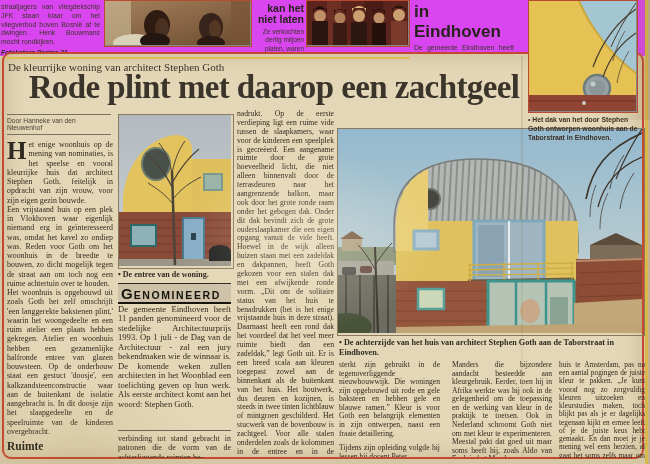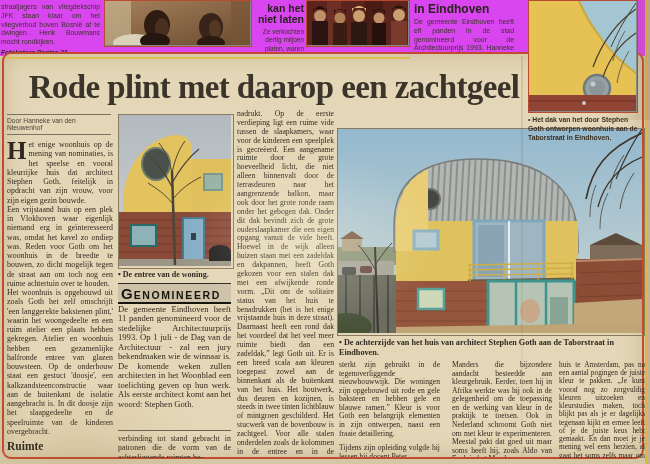--- a/index.html
+++ b/index.html
@@ -118,30 +118,31 @@
             <path d="M66,14 a6,6 0 0 1 12,0 l0,-5 -12,0 Z" fill="#1c0f08"></path>
           <rect x="65" y="22" width="14" height="22" fill="#26100c"></rect>
           <circle cx="92" cy="14" r="6" fill="#caa070"></circle>
             <path d="M85,12 a7,7 0 0 1 14,-1 l0,-4 -14,0 Z" fill="#2a160c"></path>
           <rect x="84" y="20" width="16" height="24" fill="#7a3a2c"></rect>
         </g>
       </svg>
     </div>
 
     <div class="abs" style="left:414px;top:2px;width:100px;">
-      <div class="teaser-title" style="font-size:12px;">in Eindhoven</div>
+      <div class="teaser-title" style="font-size:17px;">in Eindhoven</div>
       <div class="teaser-text" style="margin-top:2px;">De gemeente Eindhoven heeft elf panden in de stad genomineerd voor de Architectuurprijs 1993. Hanneke van den Nieuwenhof portretteert de architecten.</div>
     </div>
   </div>
 
   <div id="frame" class="abs"></div>
   <div id="under-strip-yellow" class="abs"></div>
   <div id="edge-yellow" class="abs"></div>
   <div id="edge-tan" class="abs"></div>
 
+  <div id="kicker" class="abs">De kleurrijke woning van architect Stephen Goth</div>
   <h1 id="headline" class="abs" style="margin:0;text-align:center;">Rode plint met daarop een zachtgeel</h1>
   <div id="byline" class="abs">Door Hanneke van den Nieuwenhof</div>
 
   <div id="col1" class="abs col">
     <p><span class="dropcap">H</span><span>et enige woonhuis op de mening van nominaties, is het speelse en vooral kleurrijke huis dat architect Stephen Goth, feitelijk in opdracht van zijn vrouw, voor zijn eigen gezin bouwde.</span></p>
     <p>Een vrijstaand huis op een plek in Vlokhoven waar eigenlijk niemand erg in geïnteresseerd was, omdat het kavel zo ondiep was. Reden voor Goth om het woonhuis in de breedte te bouwen, zo dicht mogelijk tegen de straat aan om toch nog een ruime achtertuin over te houden.</p>
     <p>Het woonhuis is opgebouwd uit zoals Goth het zelf omschrijft 'een langgerekte bakstenen plint,' waarin het woongedeelte en een ruim atelier een plaats hebben gekregen. Atelier en woonhuis hebben een gezamenlijke halfronde entree van glazen bouwsteen. Op de onderbouw staat een gestuct 'doosje', een kalkzandsteenconstructie waar aan de buitenkant de isolatie aangebracht is. In dit doosje zijn het slaapgedeelte en de speelruimte van de kinderen overgebracht.</p>
     <div class="subhead">Ruimte</div>
     <p>Wat in het hele huis opvalt is de onderlinge verbinding van de ruimten. Soms is die geheel open, zoals bij de woonkamer en de keuken, maar vaak is de</p>
   </div>

